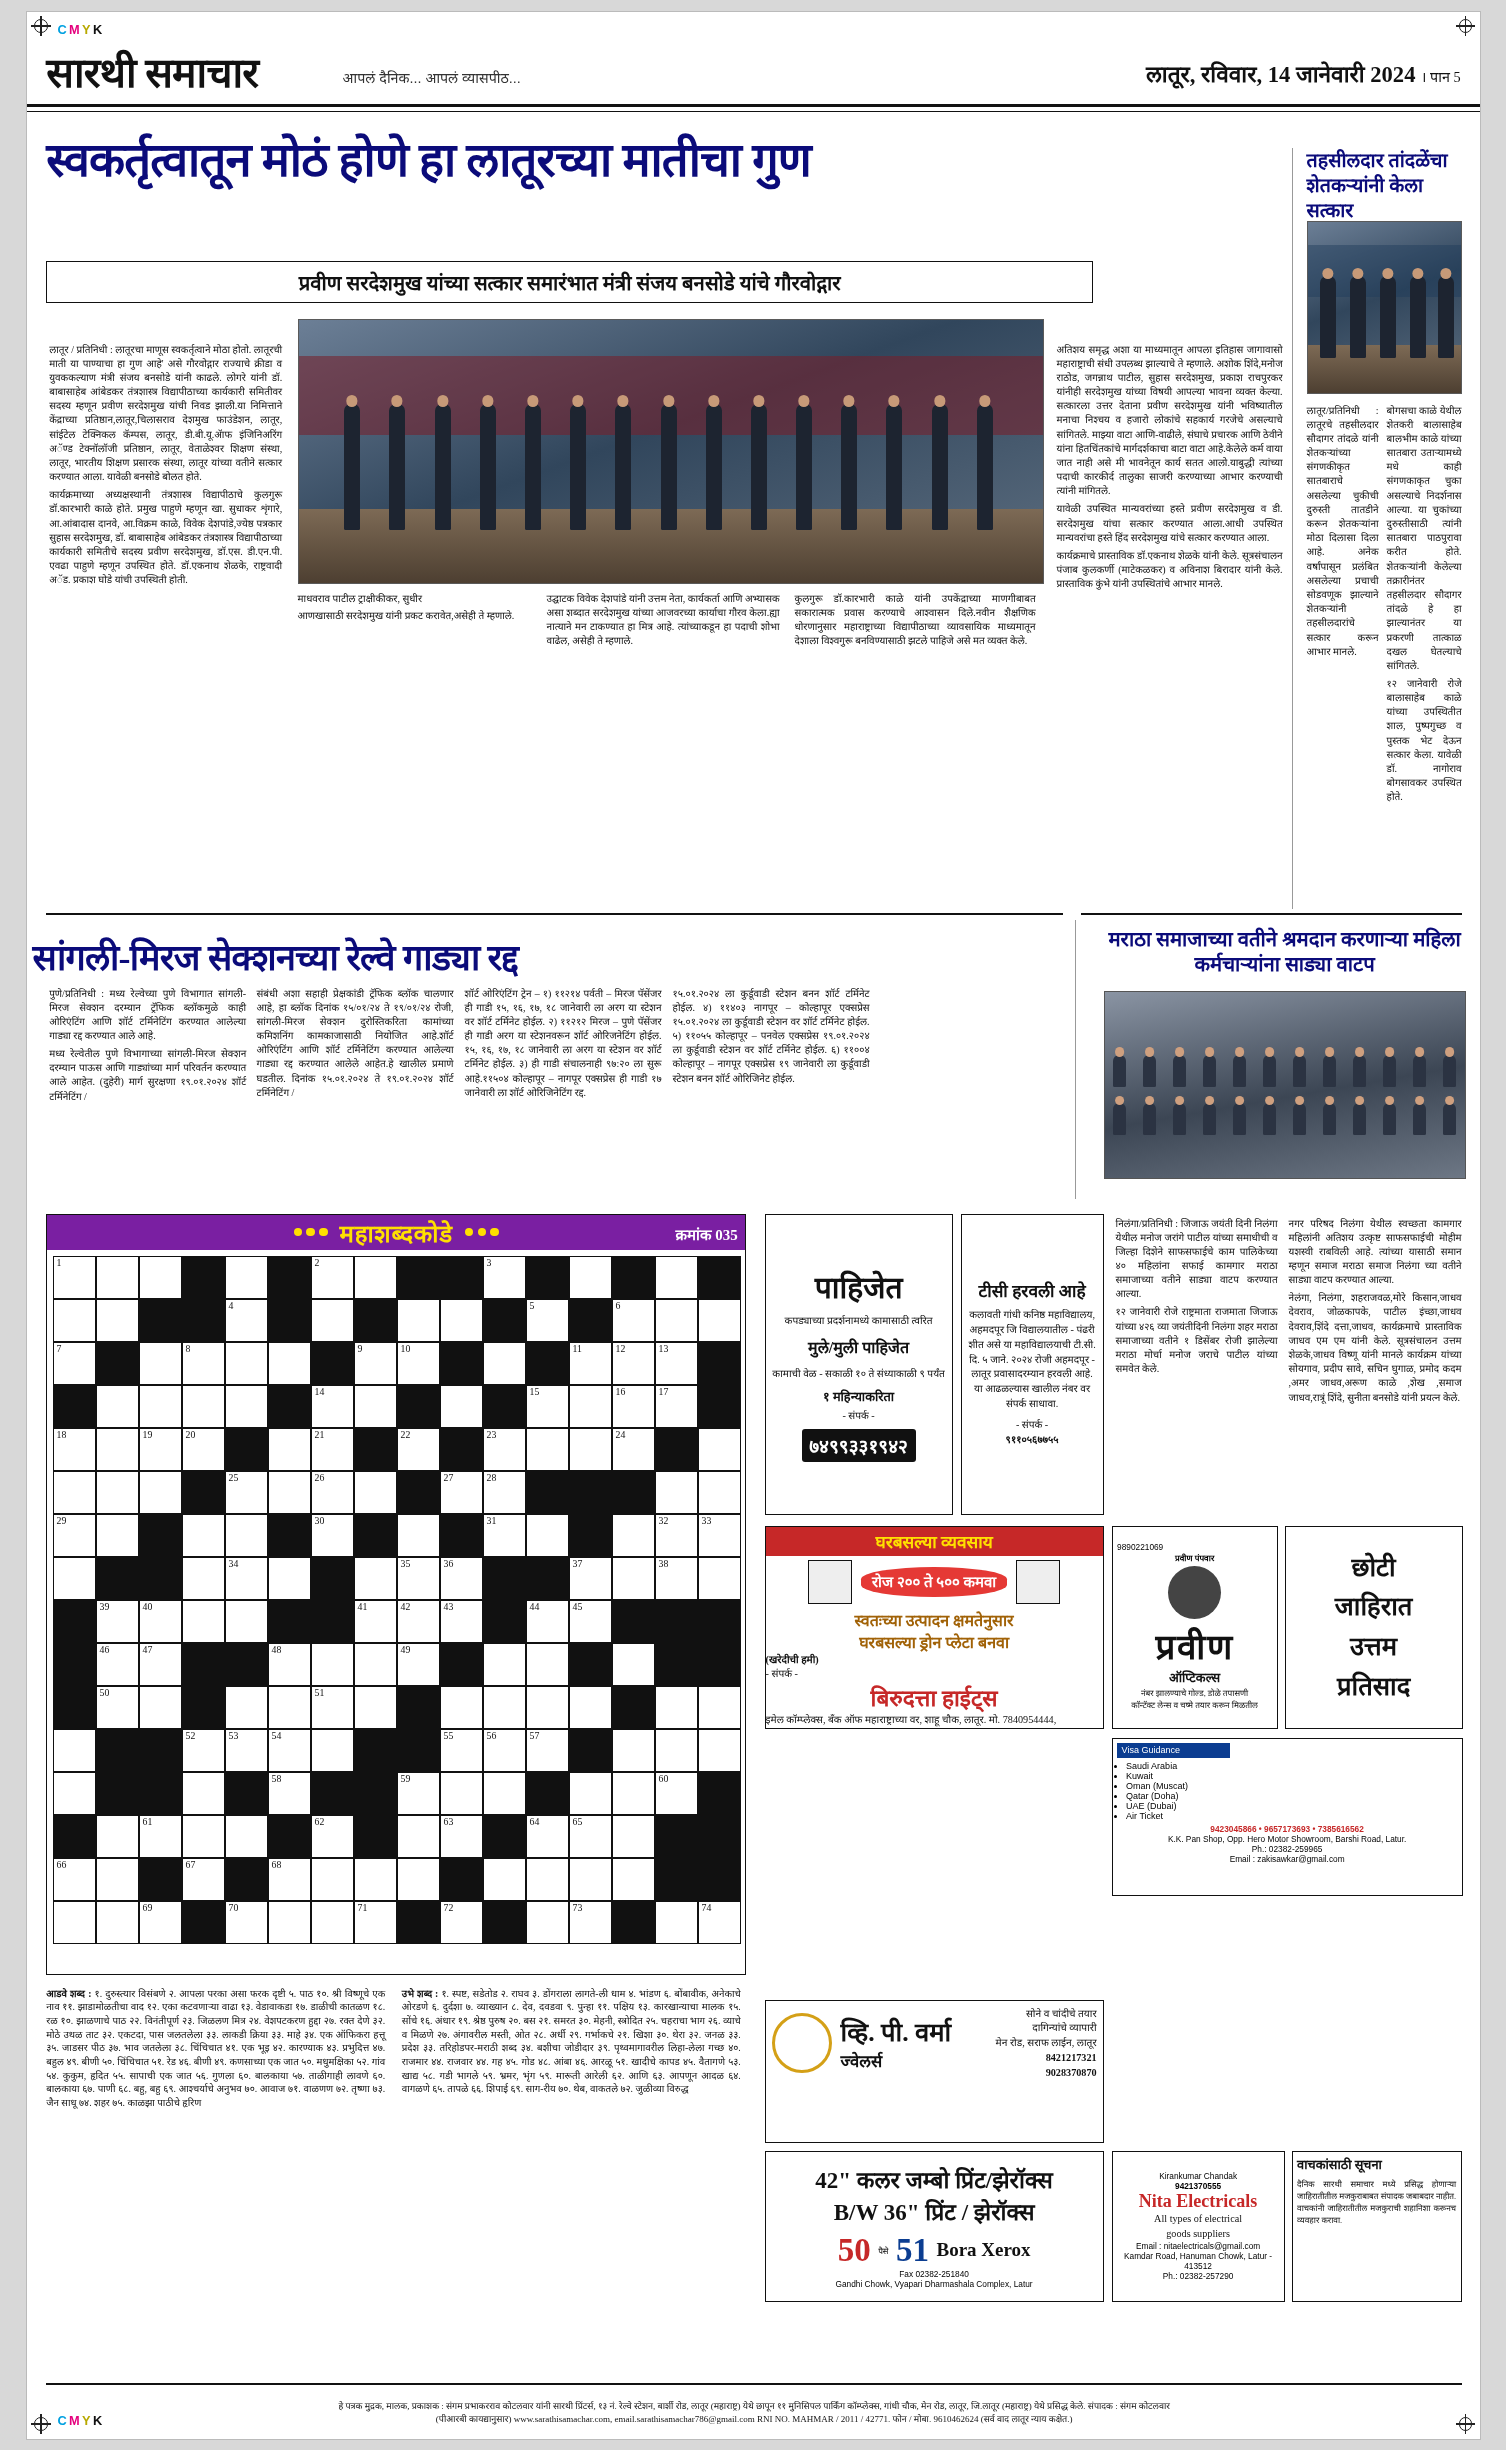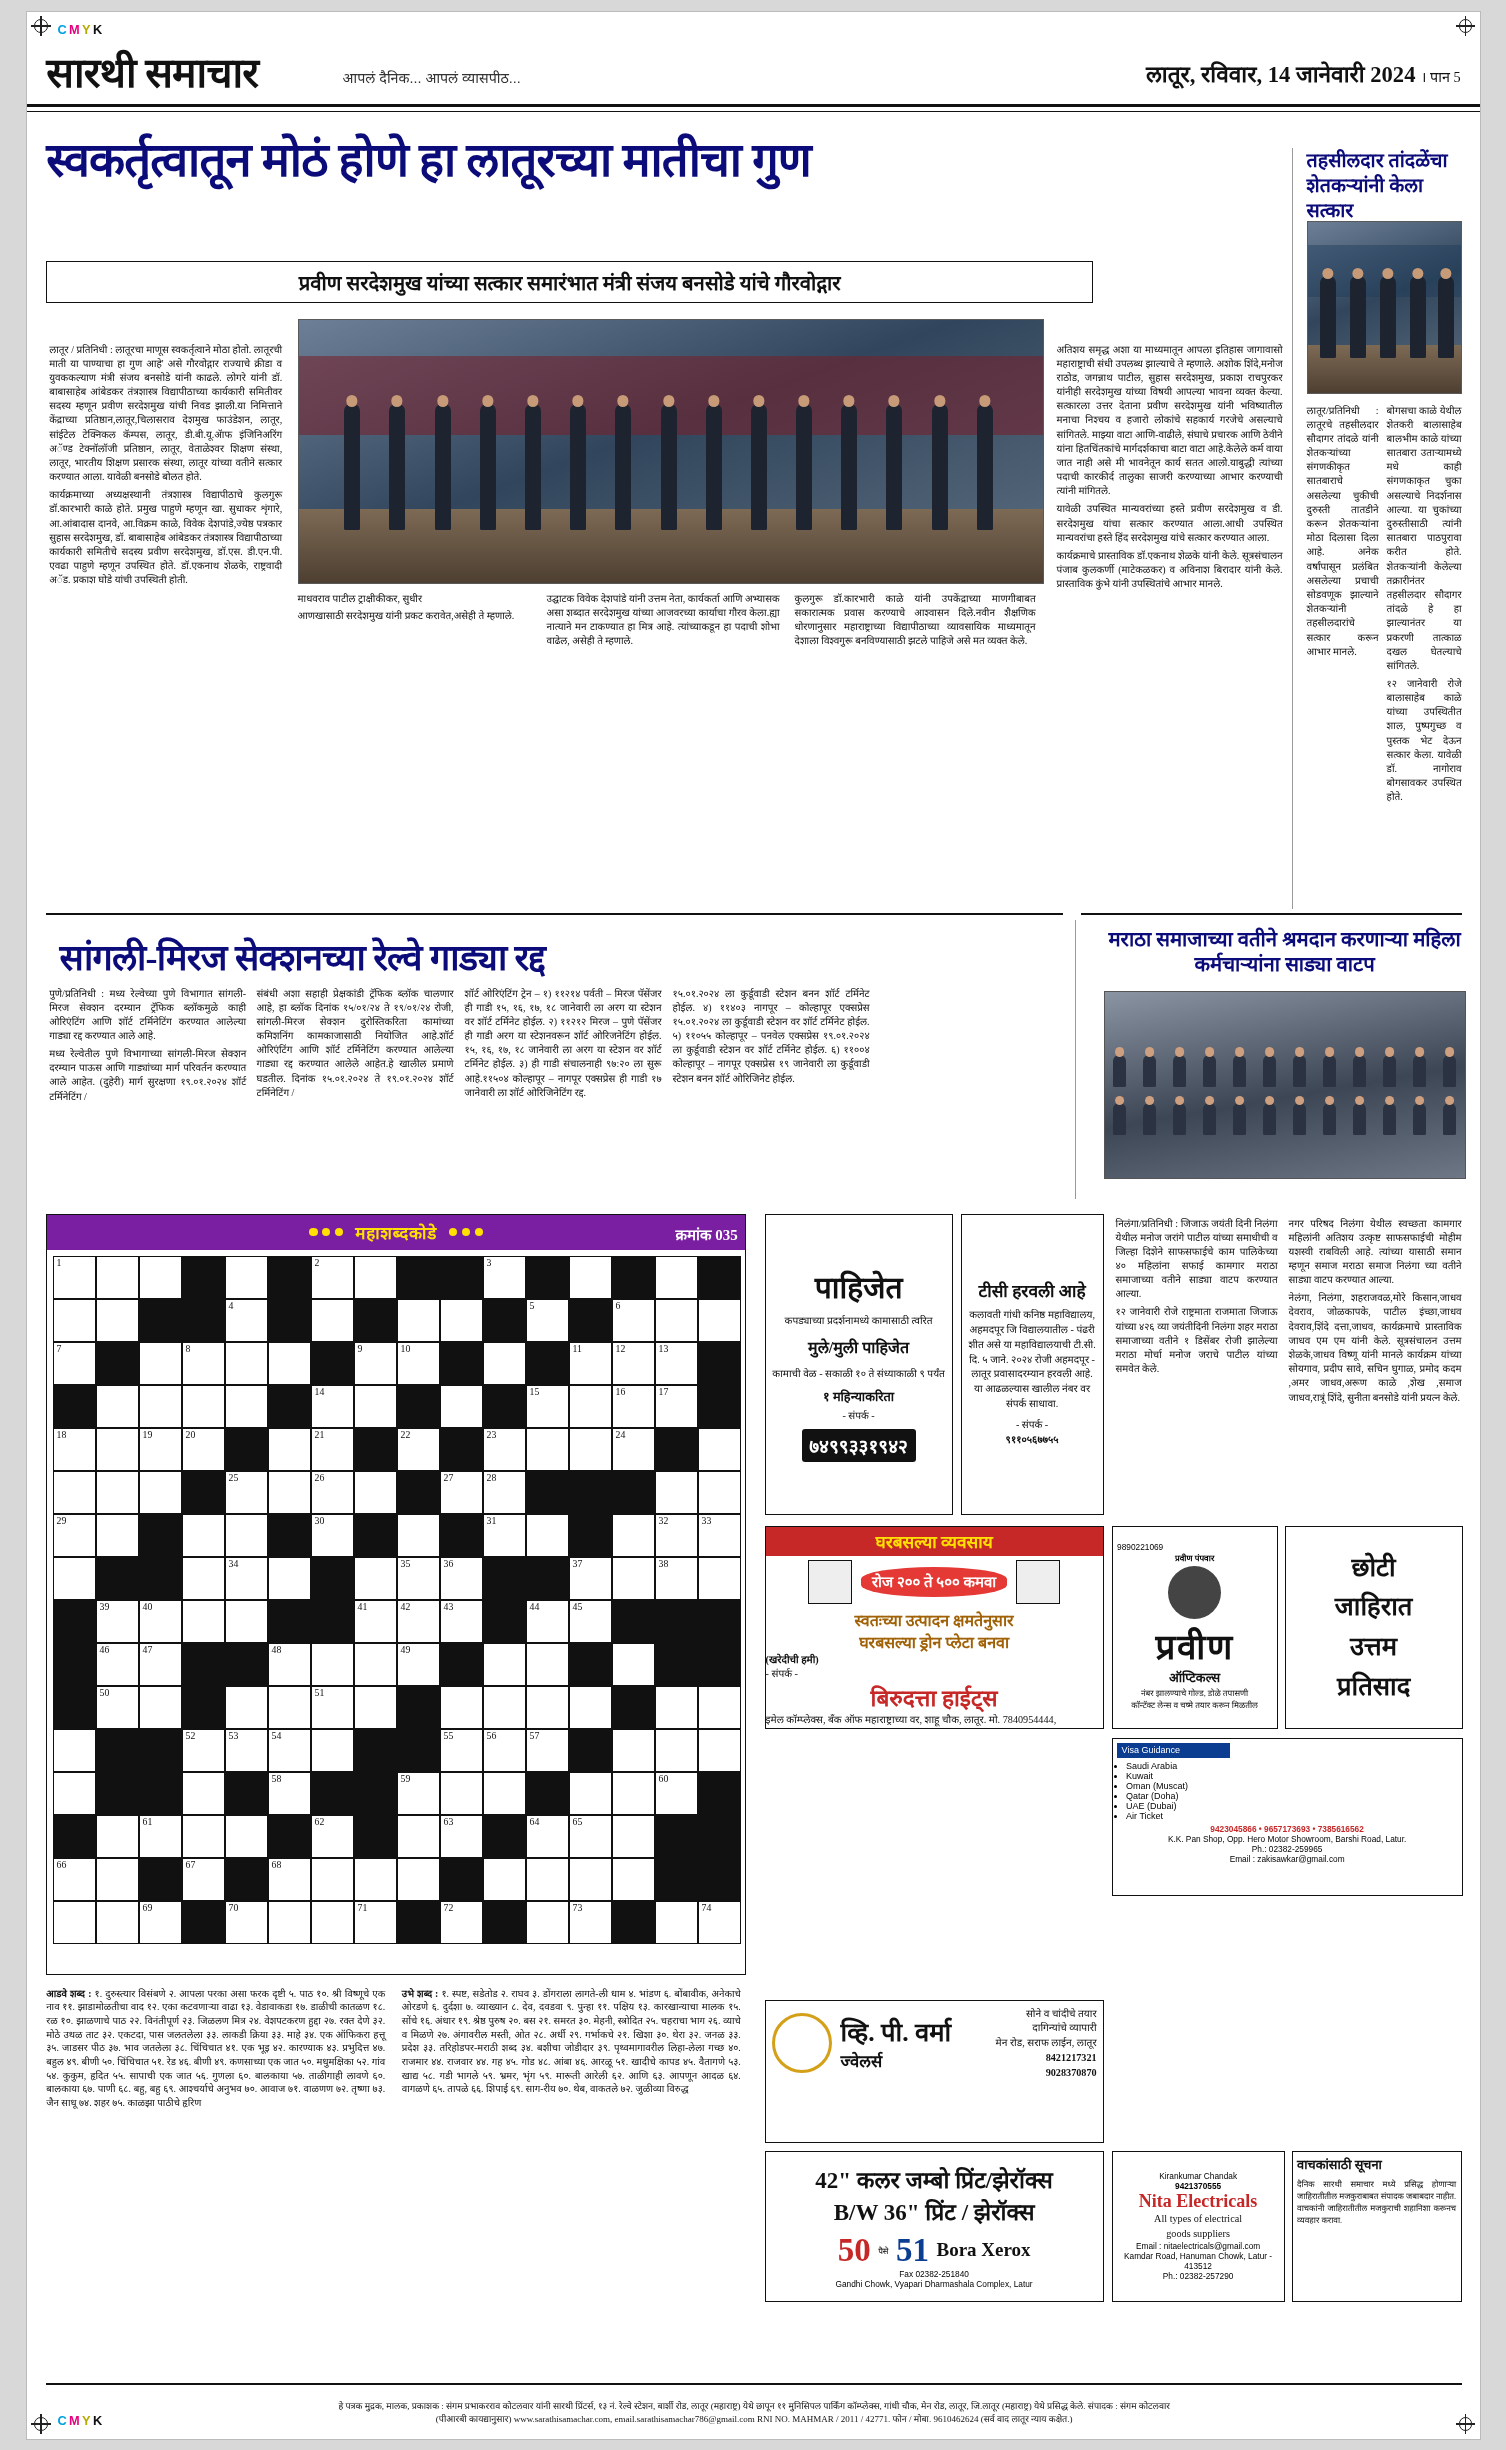--- a/index.html
+++ b/index.html
@@ -105,42 +105,42 @@
 
   
   .r-head {
     position:absolute;
     font-family:"Liberation Serif", serif;
     font-weight:bold; color:#0b0b7a;
   }
 
   
   .sec-head {
-    position:absolute; left:33px; top:920px; width:904px;
+    position:absolute; left:6px; top:920px; width:904px;
     font-family:"Liberation Serif", serif;
     font-size:36px; font-weight:bold; color:#0b0b7a;
     letter-spacing:-0.8px;
   }
   .sec-head-right {
     position:absolute; left:1077px; top:915px; width:362px;
     font-family:"Liberation Serif", serif;
     font-size:20.3px; font-weight:bold; color:#0b0b7a;
     text-align:center; line-height:1.25;
   }
 
   
   .xw-wrap { position:absolute; left:19.6px; top:1202px; width:700px; height:761px;
     border:1.5px solid #111; }
   .xw-title-bar {
     position:absolute; left:0; top:0; width:100%; height:35px;
     background:#7a1fa2;
     display:flex; align-items:center; justify-content:center;
   }
   .xw-title {
-    font-family:"Liberation Serif", serif; font-size:17px; font-weight:bold;
+    font-family:"Liberation Serif", serif; font-size:24px; font-weight:bold;
     color:#ffe000; letter-spacing:0.8px;
   }
   .xw-dots { display:flex; gap:4.5px; margin:0 12px; }
   .xw-dots i { width:8.3px; height:8.3px; border-radius:50%; background:#ffe000; display:block; }
   .xw-num {
     position:absolute; right:7.5px; top:9px;
     font-family:"Liberation Serif", serif; font-size:15px; font-weight:bold; color:#fff;
   }
   .xw-grid {
     position:absolute; left:6px; top:41px;

